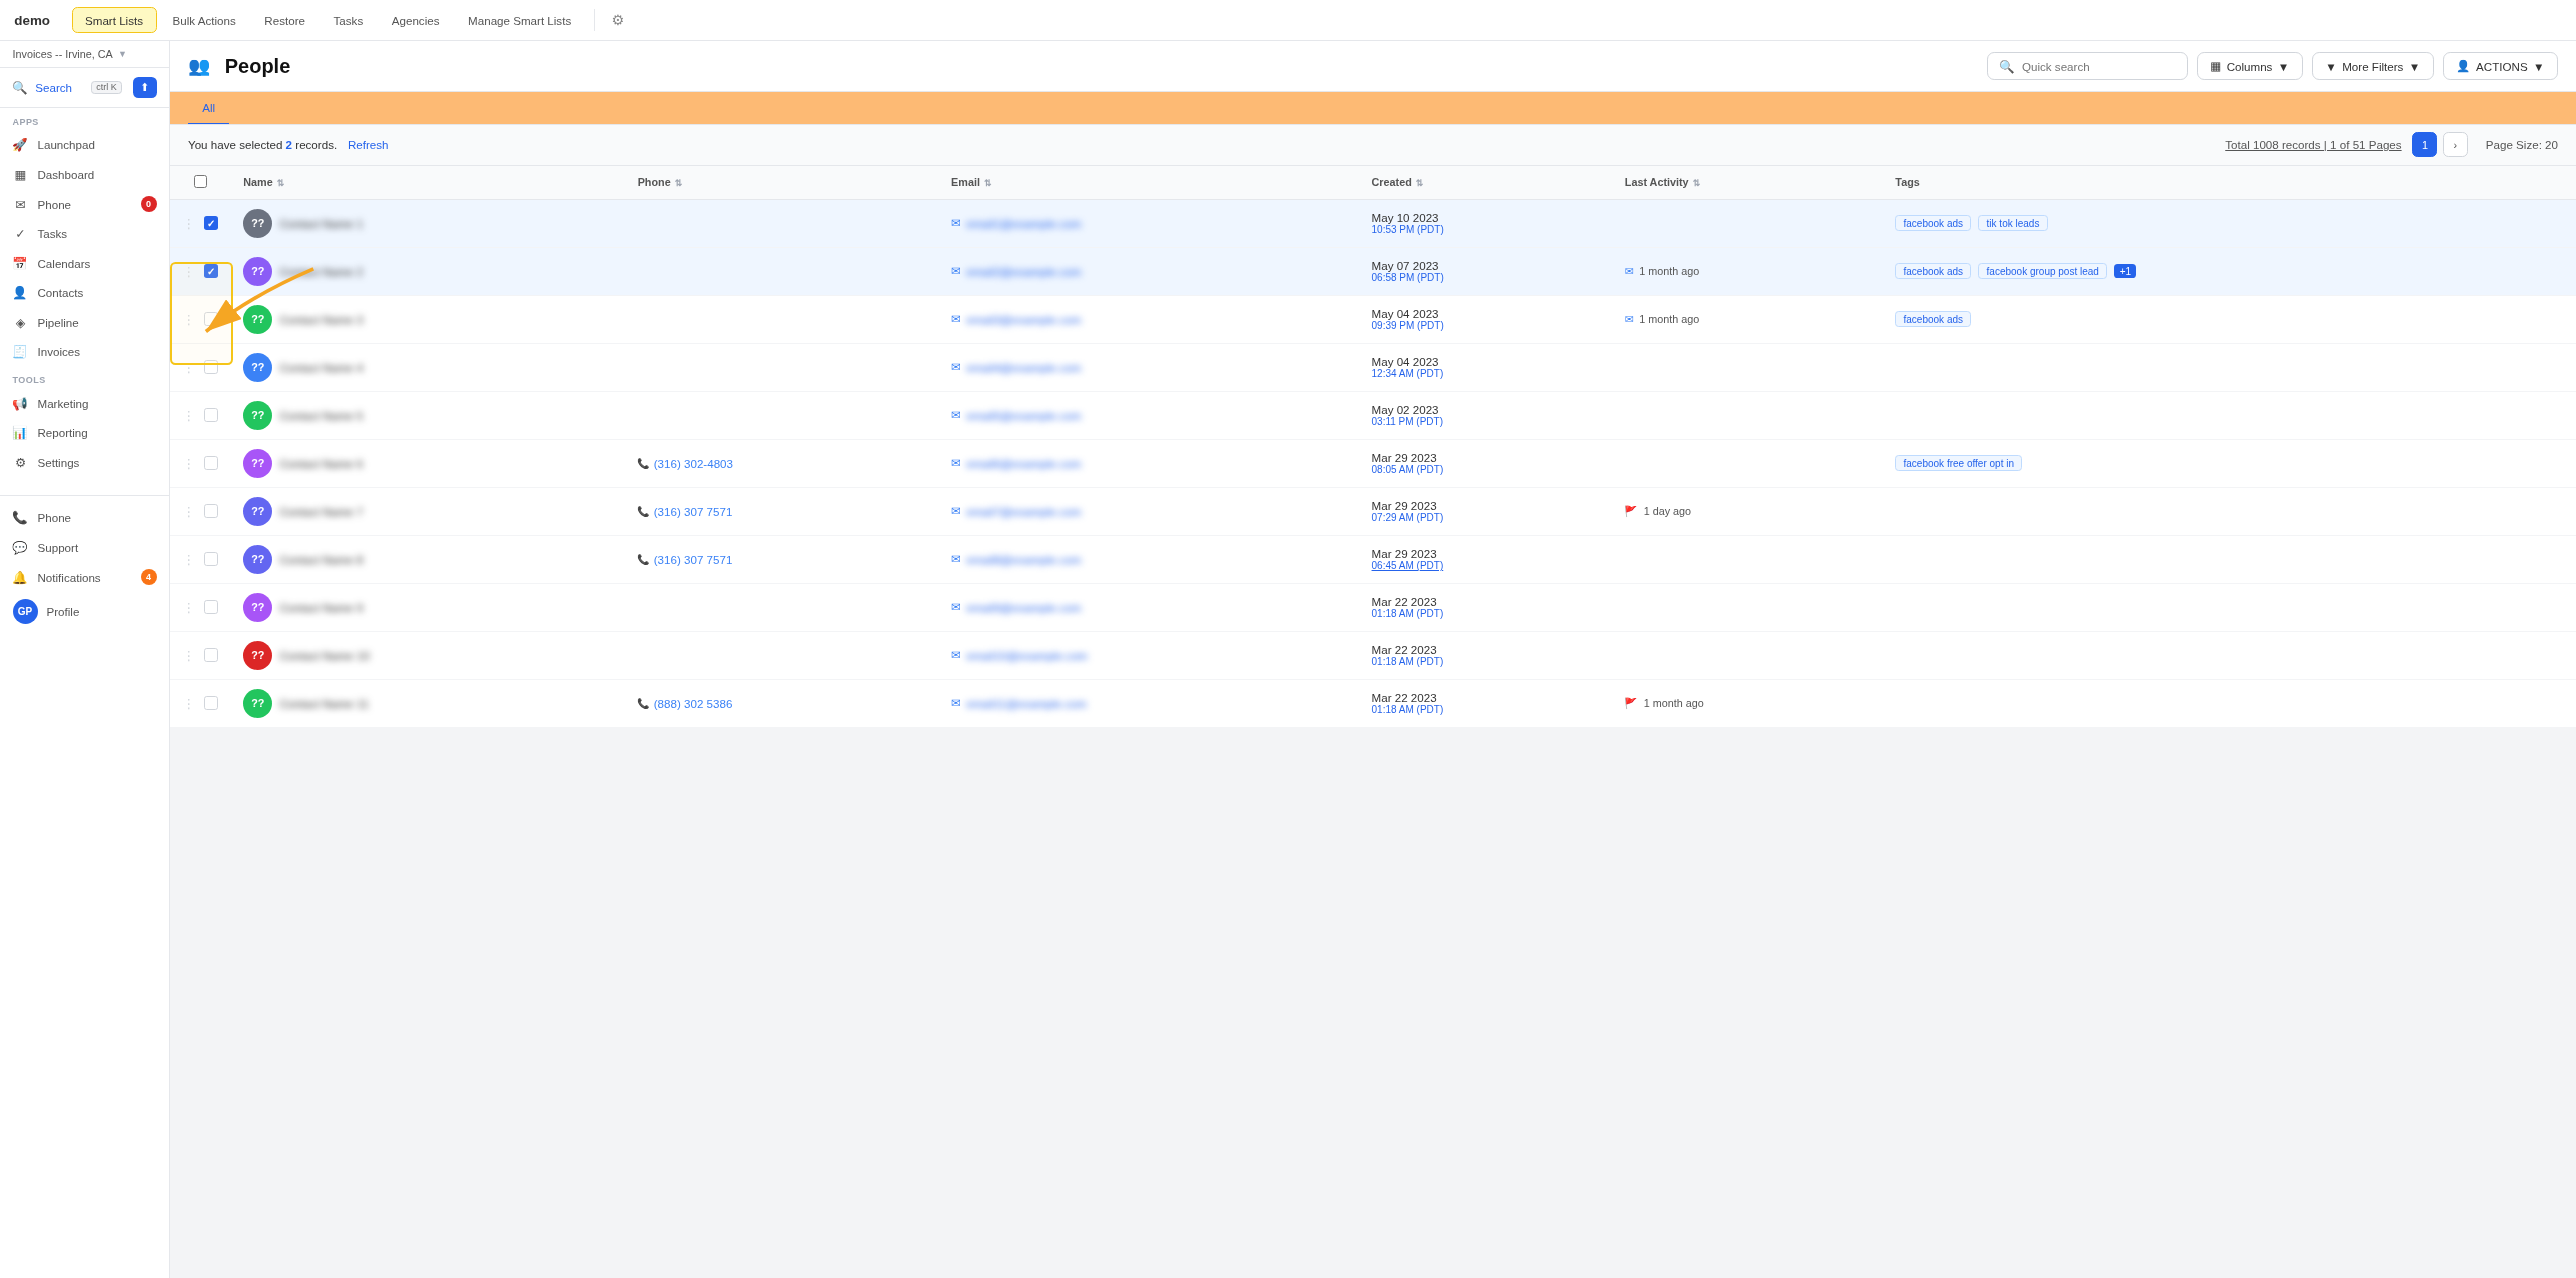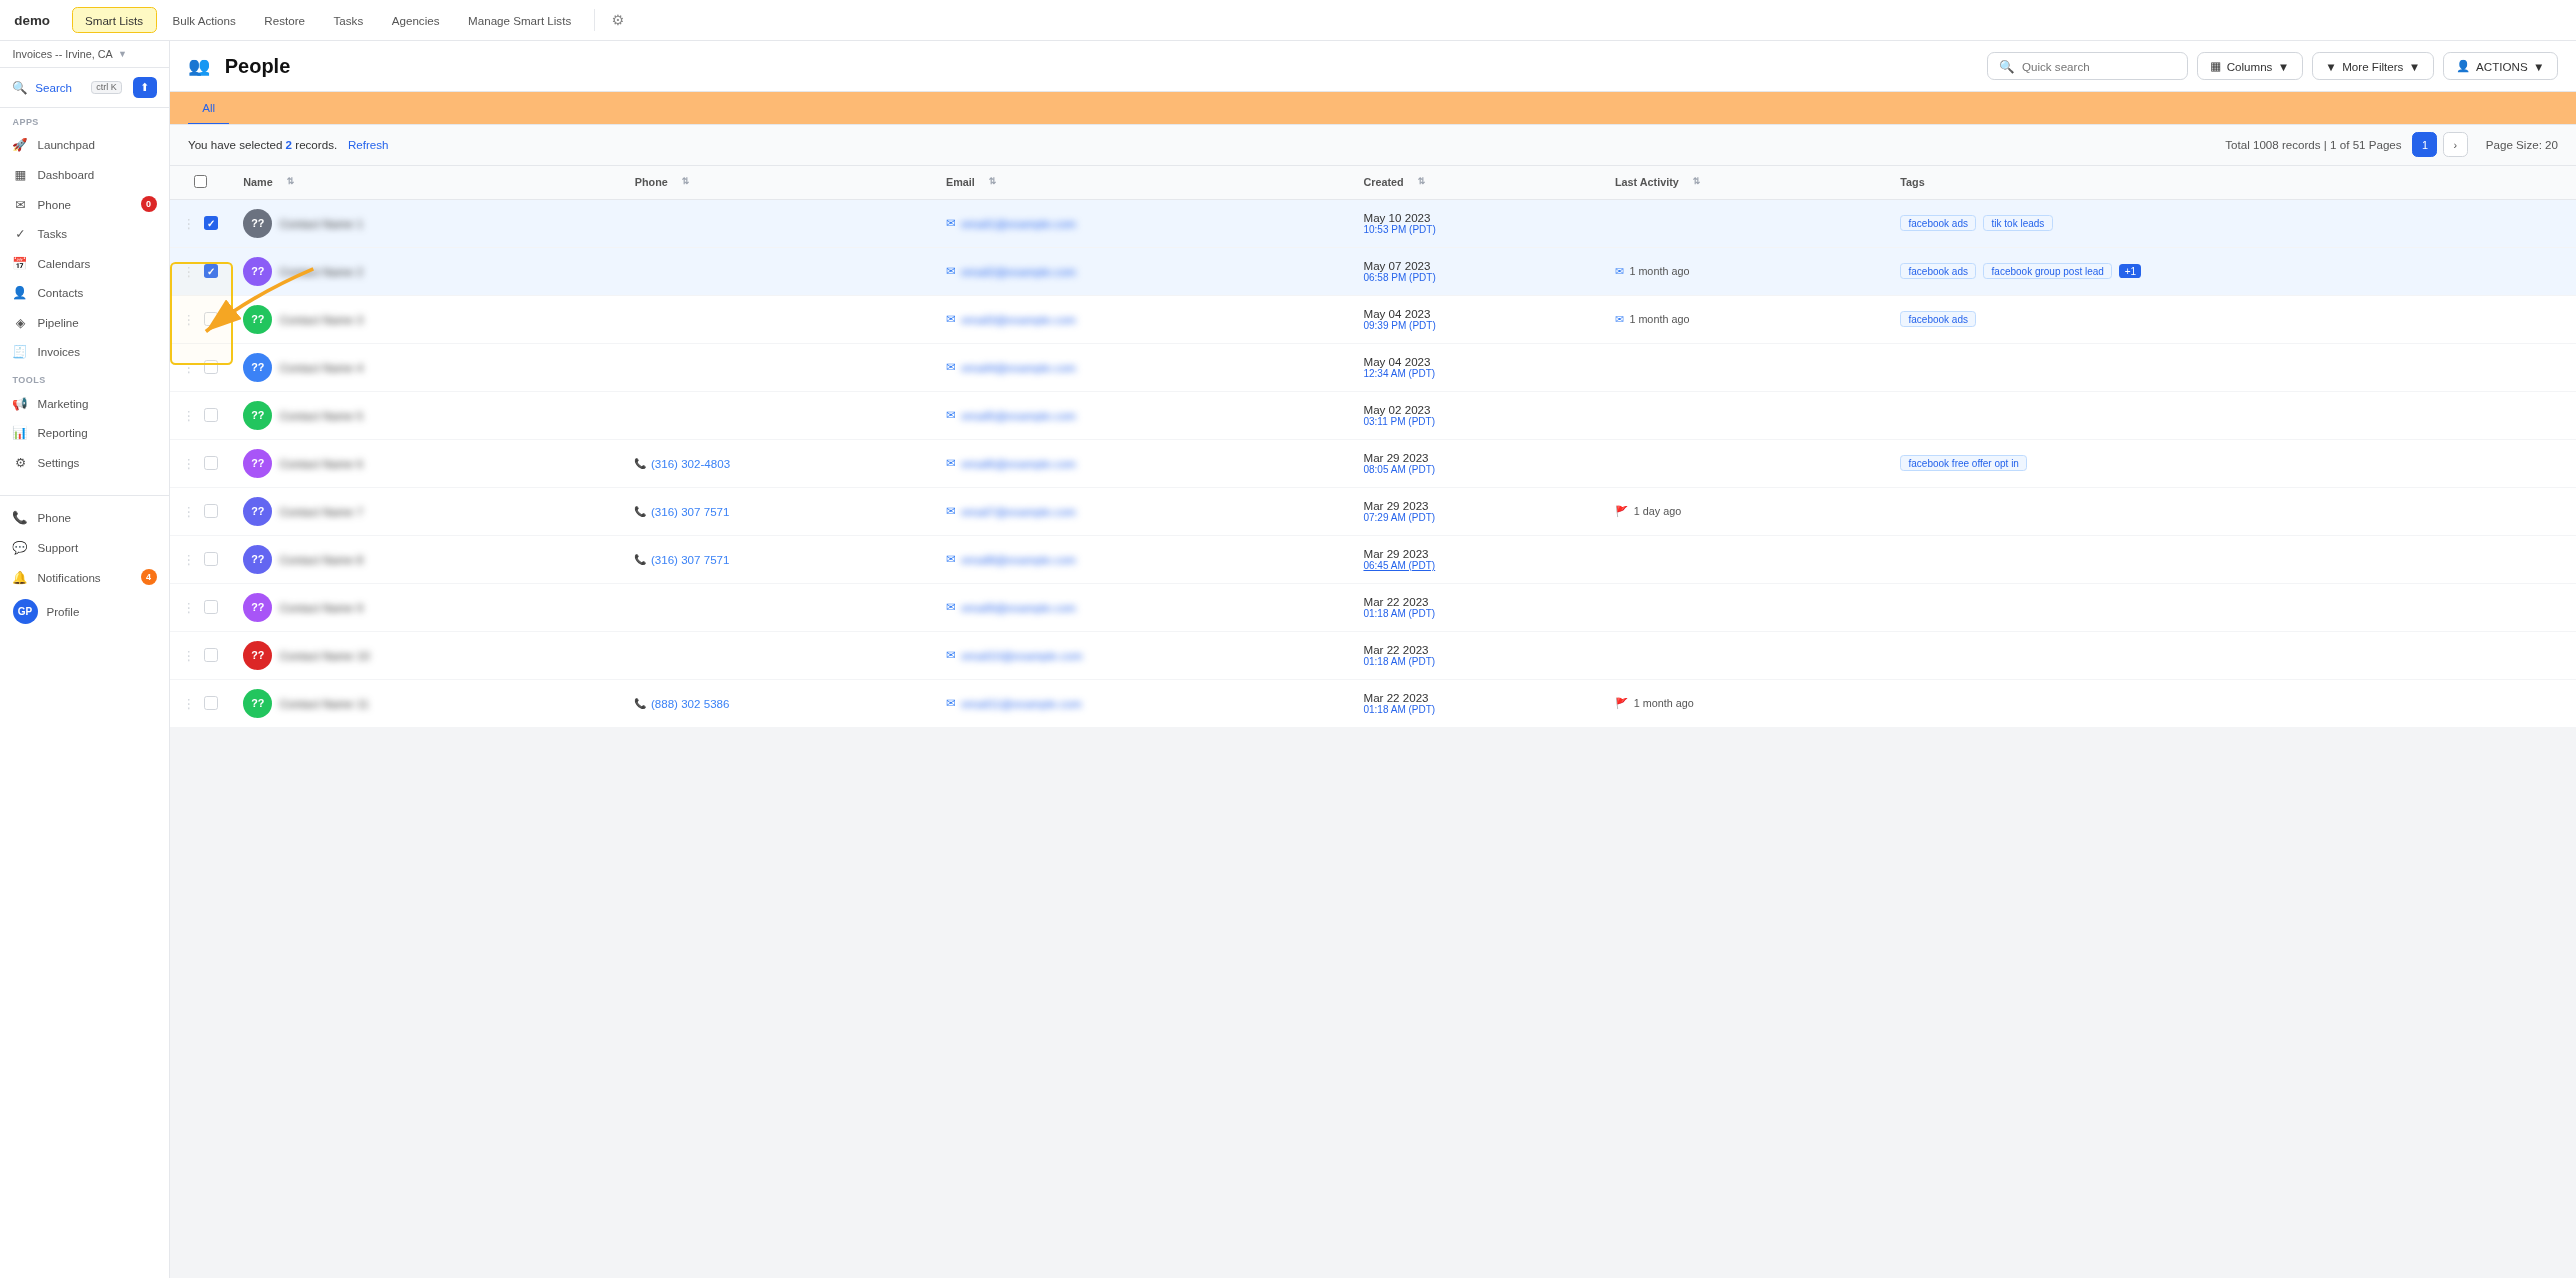--- a/index.html
+++ b/index.html
@@ -128,21 +128,21 @@
     .page-size-label { font-size: 11.6px; color: #555; margin-left: 7.2px; }
 
     
     .table-container { background: #fff; overflow-x: auto; }
     table { width: 100%; border-collapse: collapse; }
     thead th {
       background: #f9fafb; padding: 9px 12.5px; text-align: left;
       font-size: 10.8px; font-weight: 600; color: #555; border-bottom: 0.9px solid #e5e7eb;
       white-space: nowrap;
     }
-    thead th .th-inner { display: flex; align-items: flex-start; gap: 14px; }
+    thead th .th-inner { display: flex; align-items: flex-end; gap: 4px; }
     thead th .sort-icon { color: #9ca3af; font-size: 9px; }
     tbody tr { border-bottom: 0.9px solid #f3f4f6; }
     tbody td { padding: 9px 12.5px; vertical-align: middle; font-size: 11.6px; color: #555; }
     .checkbox-cell { width: 36px; text-align: center; }
     .drag-handle { color: #d1d5db; cursor: grab; font-size: 12.5px; margin-right: 3.6px; }
 
     .contact-avatar {
       width: 29px; height: 29px; border-radius: 50%;
       display: flex; align-items: center; justify-content: center;
       color: #fff; font-size: 10.8px; font-weight: 600; flex-shrink: 0;
@@ -321,21 +321,21 @@
     <div class="tab active">All</div>
   </div>
 
   <div class="toolbar">
     <span>
       <span>You have selected</span>
       <span style="color:#2563eb;font-weight:600;">2</span>
       <span>records.</span>
     </span>
     <span class="refresh-btn">Refresh</span>
-    <span style="margin-left:auto;font-size:11.6px;color:#555;">Total 1008 records | 1 of 51 Pages</span>
+    <span style="margin-left:auto;font-size:11.6px;color:#555;text-decoration:underline;">Total 1008 records | 1 of 51 Pages</span>
     <div class="pagination-controls">
       <button class="page-btn active">1</button>
       <button class="page-btn">›</button>
     </div>
     <span class="page-size-label">Page Size: 20</span>
   </div>
 
   <div class="table-container">
     <table>
       <thead>

